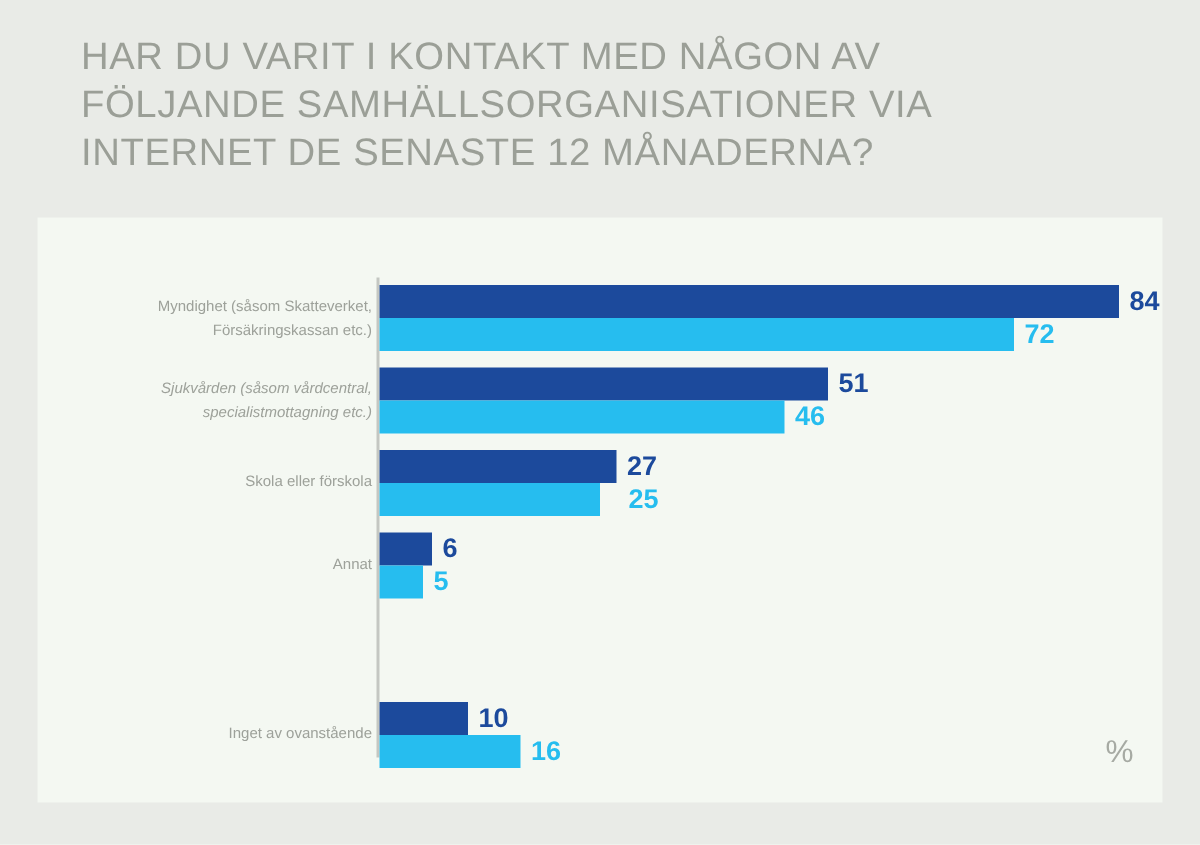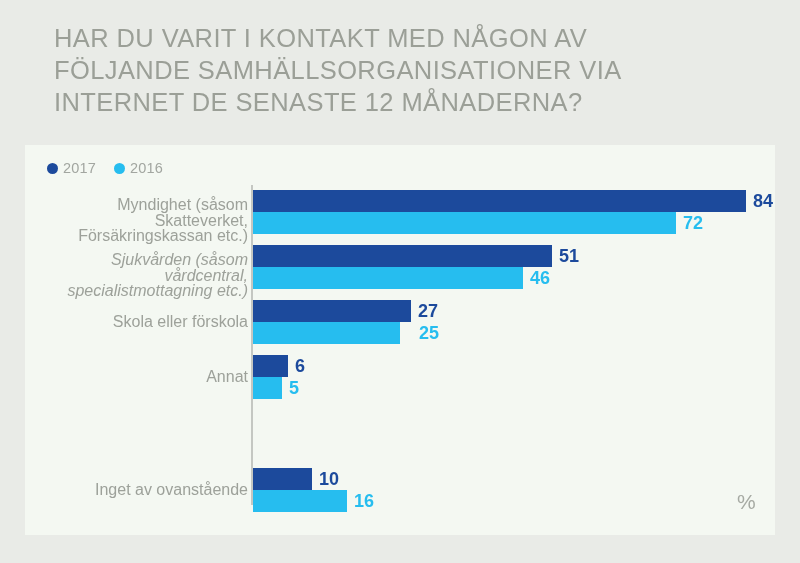--- a/index.html
+++ b/index.html
@@ -88,21 +88,21 @@
     position: absolute;
     left: 0;
     width: 750px;
   }
   .cat-label {
     position: absolute;
     right: 527px;        
     width: 215px;
     text-align: right;
     color: #9da19a;
-    font-size: 16px;
+    font-size: 10px;
     line-height: 15.5px;
     white-space: pre-line;
   }
   .bars {
     position: absolute;
     left: 228px;
     top: 0;
   }
   .bar-row {
     position: relative;
@@ -135,30 +135,20 @@
 </style>
 </head>
 <body>
 
 <div id="chart-title">HAR DU VARIT I KONTAKT MED NÅGON AV
 FÖLJANDE SAMHÄLLSORGANISATIONER VIA
 INTERNET DE SENASTE 12 MÅNADERNA?</div>
 
 <div id="chart-card">
 
-  <div id="legend">
-    <div class="legend-item">
-      <span class="legend-dot" style="background: rgb(28, 74, 156);"></span>
-      <span class="legend-label">2017</span>
-    </div>
-    <div class="legend-item">
-      <span class="legend-dot" style="background: rgb(38, 189, 239);"></span>
-      <span class="legend-label">2016</span>
-    </div>
-  </div>
 
   <div id="plot-area">
     <div id="axis-line"></div>
 
   <div class="bar-group" style="top: 5px;">
         <div class="cat-label" style="top: 7px;">Myndighet (såsom Skatteverket,
 Försäkringskassan etc.)</div>
         <div class="bars">
           <div class="bar-row">
             <div class="bar" style="width: 493px; background: rgb(28, 74, 156);"></div>

